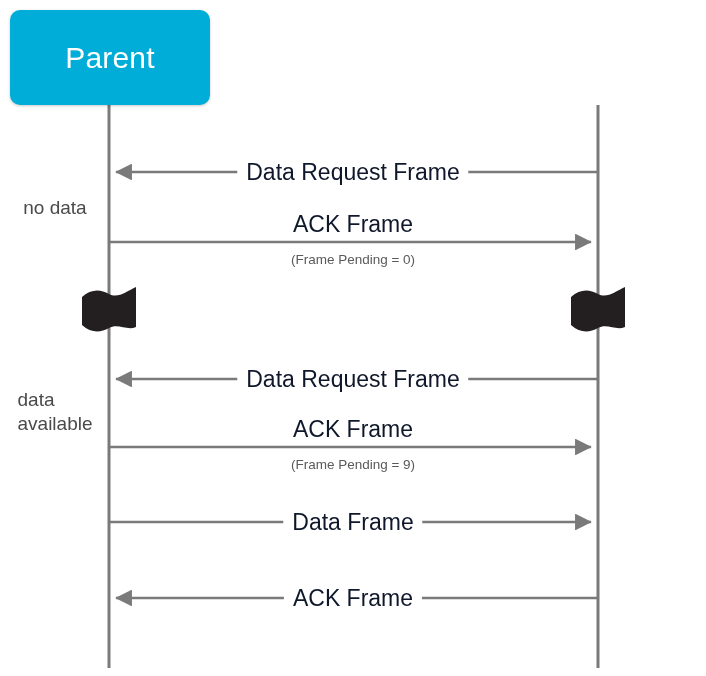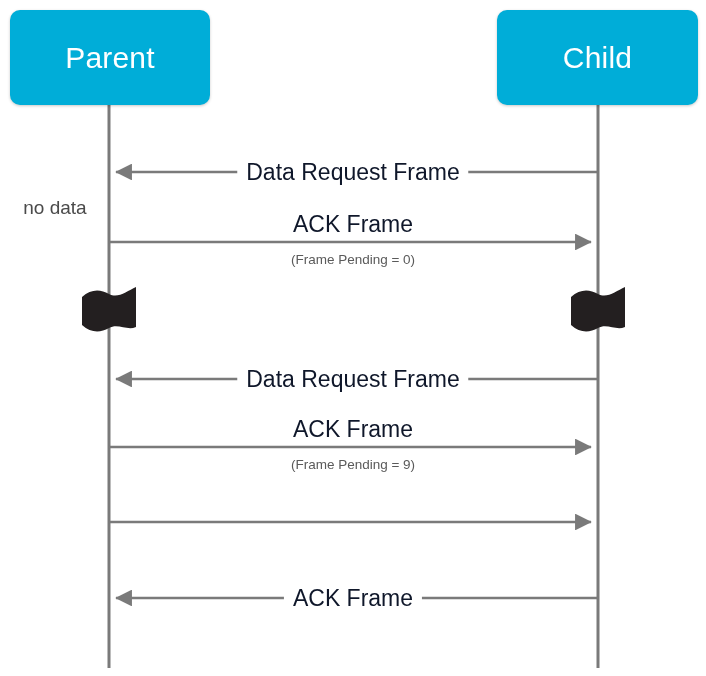--- a/index.html
+++ b/index.html
@@ -118,32 +118,32 @@
                  C 18 18, 9 10, 0 15
                  C -9 20, -18 20, -27 12
                  Z" fill="#231f20"></path>
       </g>
     </g>
   </svg>
 
   <div class="actor-box" id="actor-parent">
     <span class="actor-label">Parent</span>
   </div>
-  <div class="actor-box" id="actor-child">
-    <span class="actor-label">Child</span>
-  </div>
 
   <div class="side-note" style="left:55px; top:208px;">no data</div>
+  <div class="side-note" style="left:55px; top:412px;">data
+available</div>
 
   <div class="msg-label" style="left:353px; top:172px;">Data Request Frame</div>
 
   <div class="msg-label" style="left:353px; top:224px;">ACK Frame</div>
   <div class="msg-sublabel" style="left:353px; top:260px;">(Frame Pending = 0)</div>
 
   <div class="msg-label" style="left:353px; top:379px;">Data Request Frame</div>
 
   <div class="msg-label" style="left:353px; top:429px;">ACK Frame</div>
   <div class="msg-sublabel" style="left:353px; top:465px;">(Frame Pending = 9)</div>
 
+  <div class="msg-label" style="left:353px; top:522px;">Data Frame</div>
 
   <div class="msg-label" style="left:353px; top:598px;">ACK Frame</div>
 
 </div>
 
 </body></html>

